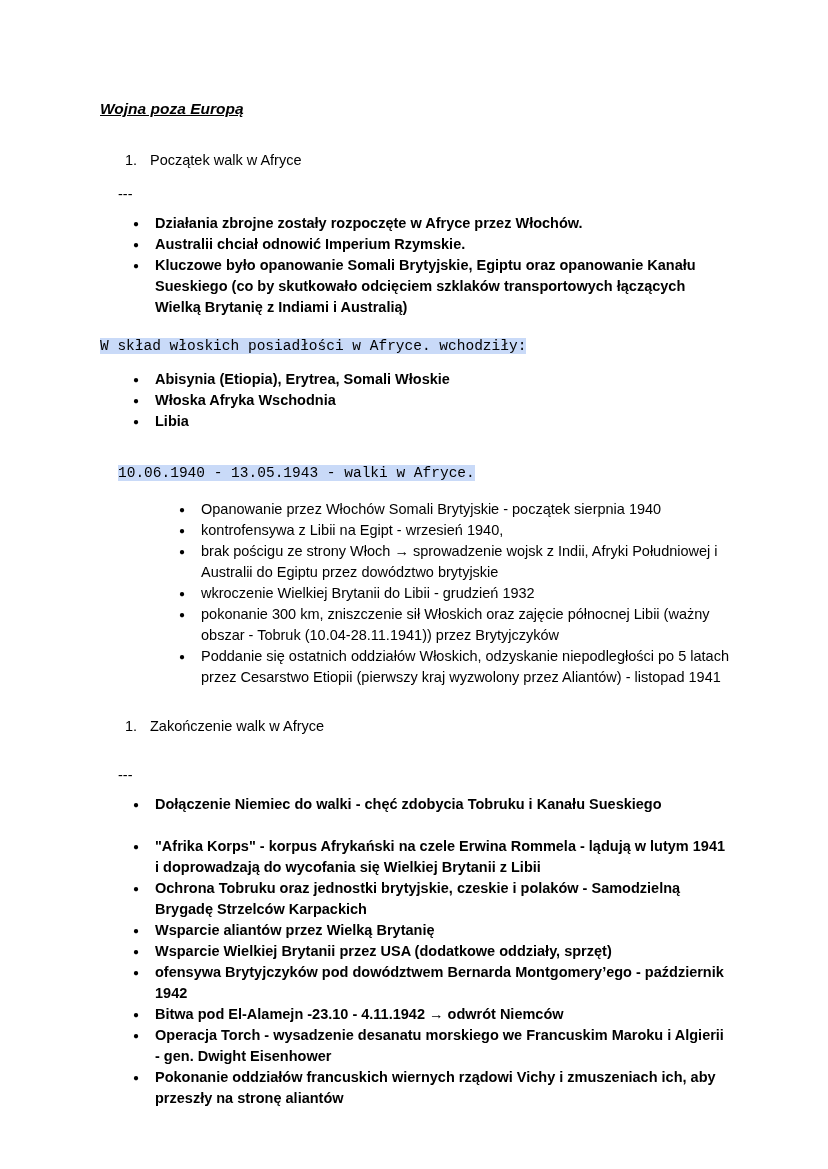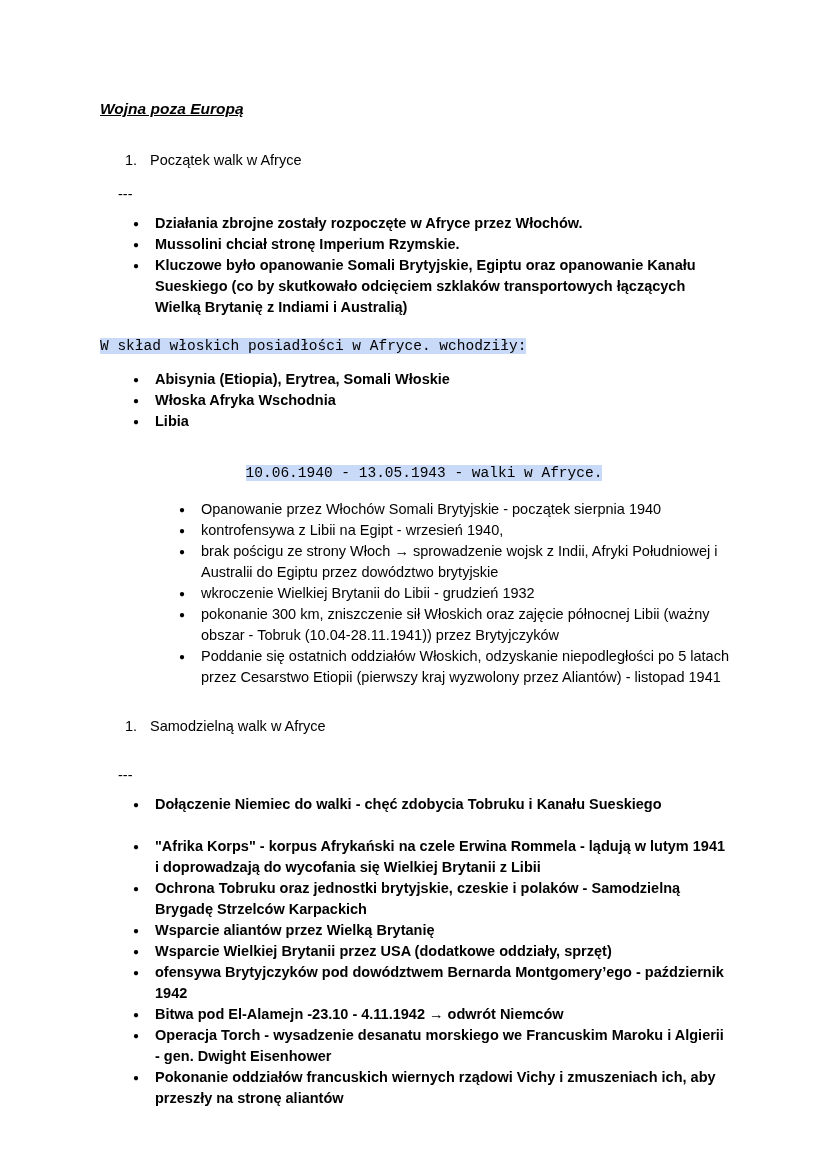--- a/index.html
+++ b/index.html
@@ -56,21 +56,21 @@
   }
   ul.level1 { margin-left: 30px; }
   ul.level2 { margin-left: 76px; }
   ul.level1 li .t { max-width: 575px; font-weight: bold; }
   ul.level2 li .t { max-width: 528px; }
   .hl {
     background: var(--highlight-color, #c9daf8);
     font-family: Liberation Mono, monospace;
   }
   .hl-line1 { margin: 17px 0 12px 0; }
-  .hl-line2 { margin: 30px 0 15px 18px; text-align: center; }
+  .hl-line2 { margin: 30px 0 15px 18px; }
   .mt-sec { margin-top: 28px; }
   .mt-sep { margin-top: 14px; }
   .mt-list { margin-top: 25px; }
   li.gap-top { margin-top: 21px; }
 </style>
 </head>
 <body>
 
 <div class="page">
 
@@ -83,21 +83,21 @@
 
   <div class="sep">---</div>
 
   <ul class="bullets level1 mt-sep">
     <li>
       <span class="b">●</span>
       <span class="t">Działania zbrojne zostały rozpoczęte w Afryce przez Włochów.</span>
     </li>
     <li>
       <span class="b">●</span>
-      <span class="t">Mussolini chciał stronę Imperium Rzymskie.</span>
+      <span class="t">Australii chciał odnowić Imperium Rzymskie.</span>
     </li>
     <li>
       <span class="b">●</span>
       <span class="t">Kluczowe było opanowanie Somali Brytyjskie, Egiptu oraz opanowanie Kanału Sueskiego (co by skutkowało odcięciem szklaków transportowych łączących Wielką Brytanię z Indiami i Australią)</span>
     </li>
   </ul>
 
   <div class="hl-line1">
     <span class="hl">W skład włoskich posiadłości w Afryce. wchodziły:</span>
   </div>
@@ -143,21 +143,21 @@
       <span class="t">pokonanie 300 km, zniszczenie sił Włoskich oraz zajęcie północnej Libii (ważny obszar - Tobruk (10.04-28.11.1941)) przez Brytyjczyków</span>
     </li>
     <li>
       <span class="b">●</span>
       <span class="t">Poddanie się ostatnich oddziałów Włoskich, odzyskanie niepodległości po 5 latach przez Cesarstwo Etiopii (pierwszy kraj wyzwolony przez Aliantów) - listopad 1941</span>
     </li>
   </ul>
 
   <div class="numbered mt-sec">
     <span class="num">1.</span>
-    <span class="t">Samodzielną walk w Afryce</span>
+    <span class="t">Zakończenie walk w Afryce</span>
   </div>
 
   <div class="sep mt-sec">---</div>
 
   <ul class="bullets level1 mt-list">
     <li>
       <span class="b">●</span>
       <span class="t">Dołączenie Niemiec do walki - chęć zdobycia Tobruku i Kanału Sueskiego</span>
     </li>
     <li class="gap-top">

